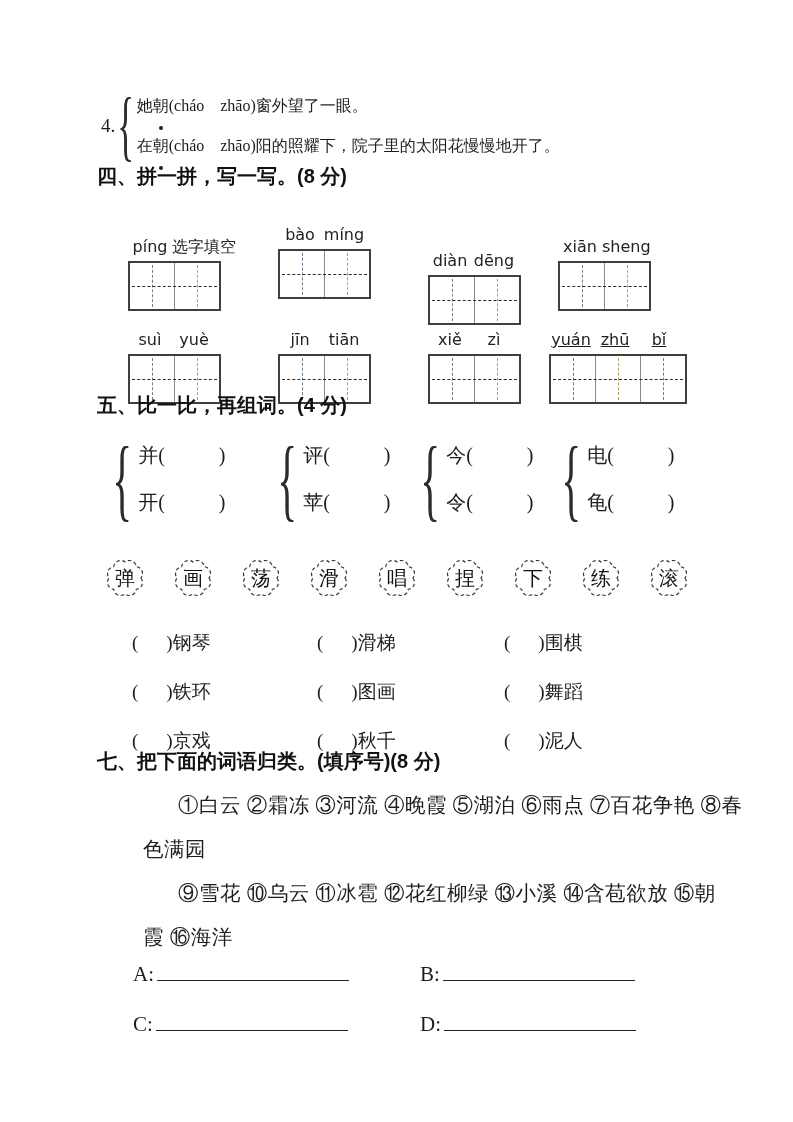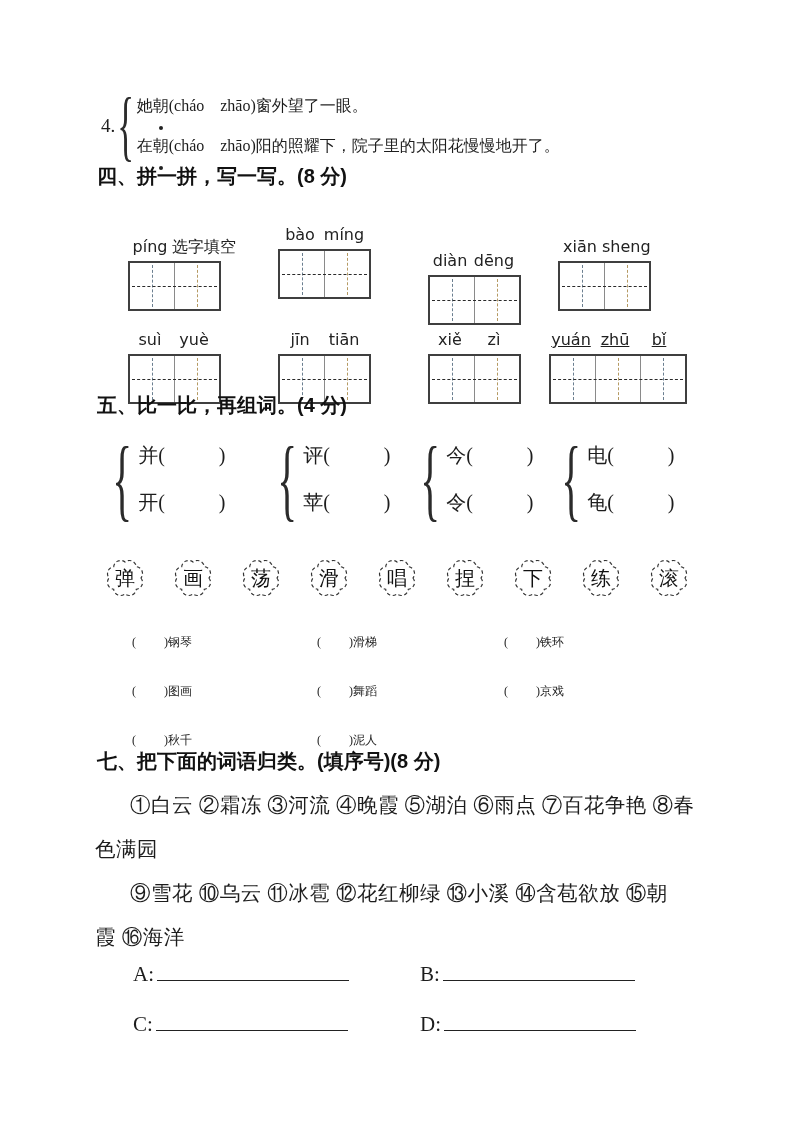--- a/index.html
+++ b/index.html
@@ -46,27 +46,27 @@
   
   .flower-row{position:absolute;top:550px;left:103px;display:flex;gap:24px;}
   .flower{position:relative;width:44px;height:56px;}
   .flower svg{position:absolute;left:0;top:0;}
   .flower .fchar{position:absolute;inset:0;display:flex;align-items:center;
                  justify-content:center;font-size:20px;color:#111;}
 
   
   .fill-grid{position:absolute;top:618px;left:132px;display:grid;
              grid-template-columns:185px 187px 200px;grid-auto-rows:49px;
-             align-items:center;font-size:12px;}
+             align-items:center;font-size:19px;}
   .fsp{display:inline-block;width:28px;}
 
   
   .word-block{position:absolute;top:783px;left:95px;width:640px;font-size:20.5px;
               line-height:44px;letter-spacing:.5px;}
-  .word-line{white-space:nowrap;}
+  .word-line{white-space:nowrap;margin-left:48px;}
   .word-line.indent{padding-left:35px;}
 
   
   .answer-grid{position:absolute;top:948px;left:133px;display:grid;
                grid-template-columns:287px 320px;grid-auto-rows:50px;
                align-items:center;font-size:21px;}
   .answer-item{white-space:nowrap;}
   .blank{display:inline-block;width:192px;height:20px;margin-left:3px;
          border-bottom:1.5px solid #222;vertical-align:baseline;}
 </style>
@@ -256,20 +256,21 @@
         <svg width="44" height="56" viewBox="0 0 44 56">
           <path d="M38,28 A7,7 0 0 1 33.31,39.31 A7,7 0 0 1 22,44 A7,7 0 0 1 10.69,39.31 A7,7 0 0 1 6,28 A7,7 0 0 1 10.69,16.69 A7,7 0 0 1 22,12 A7,7 0 0 1 33.31,16.69 A7,7 0 0 1 38,28 Z" fill="none" stroke="#333" stroke-width="1.2" stroke-dasharray="3.5,2.6"></path>
         </svg>
         <span class="fchar">滚</span>
       </div>
   </div>
 
   <div class="fill-grid">
     <div class="fill-item"><span>(</span><span class="fsp"></span><span>)</span><span>钢琴</span></div>
     <div class="fill-item"><span>(</span><span class="fsp"></span><span>)</span><span>滑梯</span></div>
+    <div class="fill-item"><span>(</span><span class="fsp"></span><span>)</span><span>围棋</span></div>
     <div class="fill-item"><span>(</span><span class="fsp"></span><span>)</span><span>铁环</span></div>
     <div class="fill-item"><span>(</span><span class="fsp"></span><span>)</span><span>图画</span></div>
     <div class="fill-item"><span>(</span><span class="fsp"></span><span>)</span><span>舞蹈</span></div>
     <div class="fill-item"><span>(</span><span class="fsp"></span><span>)</span><span>京戏</span></div>
     <div class="fill-item"><span>(</span><span class="fsp"></span><span>)</span><span>秋千</span></div>
     <div class="fill-item"><span>(</span><span class="fsp"></span><span>)</span><span>泥人</span></div>
   </div>
 
   <div class="heading" style="top:748px;">七、把下面的词语归类。(填序号)(8 分)</div>
 

